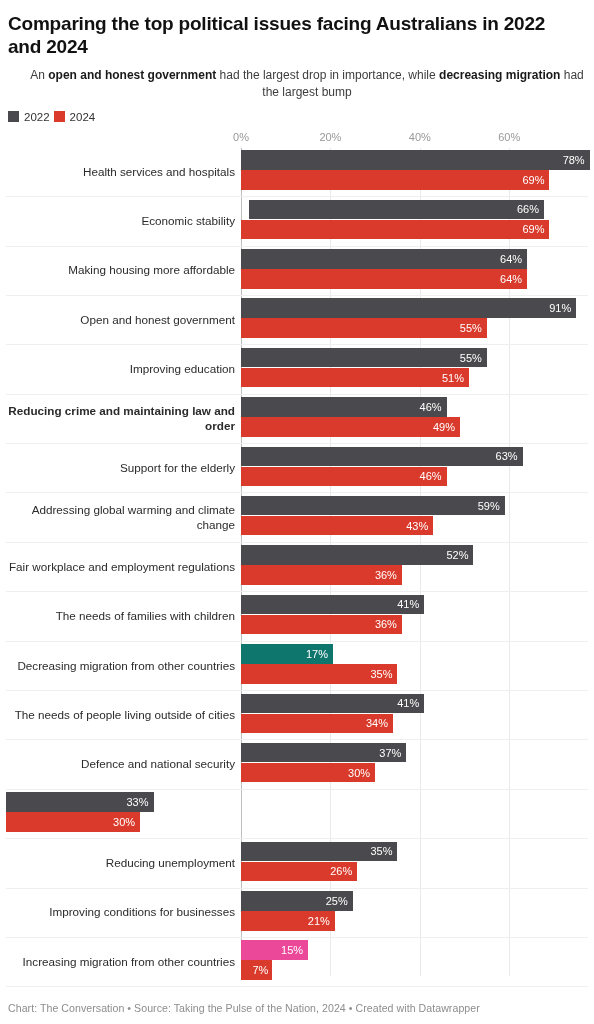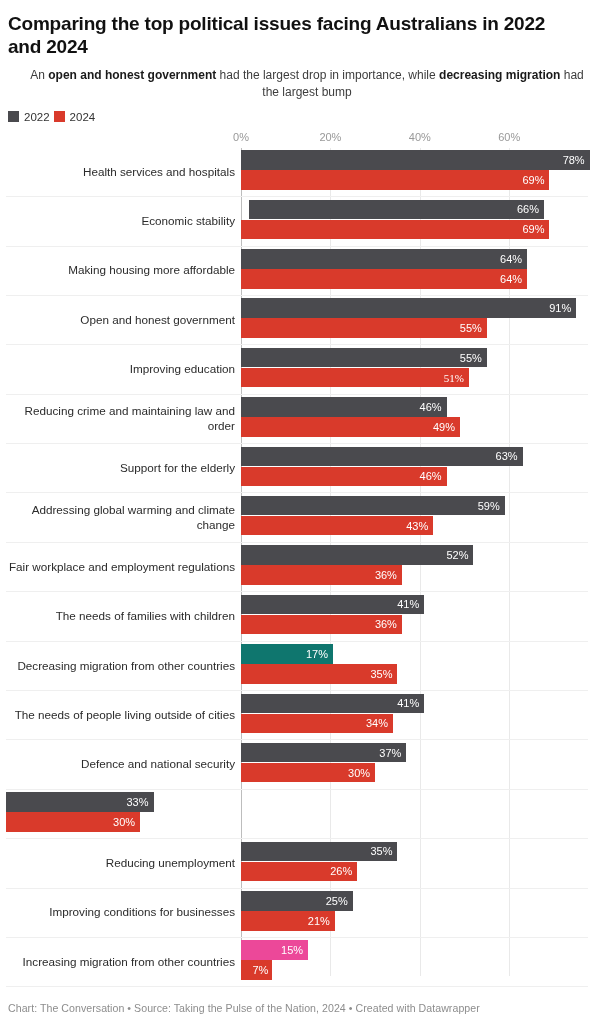--- a/index.html
+++ b/index.html
@@ -247,27 +247,27 @@
               <span class="bar-value">55%</span>
             </div>
           </div>
         </div>
         <div class="row">
           <div class="row-label" style="width: 235px;">Improving education</div>
           <div class="row-bars">
             <div class="bar y2022" style="width: 245.85px; background: rgb(74, 74, 78);">
               <span class="bar-value">55%</span>
             </div>
-            <div class="bar y2024" style="width: 227.97px; background: rgb(217, 58, 43); font-family: Liberation Serif, serif;">
+            <div class="bar y2024" style="width: 227.97px; background: rgb(217, 58, 43);">
               <span class="bar-value">51%</span>
             </div>
           </div>
         </div>
         <div class="row">
-          <div class="row-label" style="width: 235px;">Reducing crime and maintaining law and order</div>
+          <div class="row-label" style="width: 235px; font-weight: bold;">Reducing crime and maintaining law and order</div>
           <div class="row-bars">
             <div class="bar y2022" style="width: 205.62px; background: rgb(74, 74, 78);">
               <span class="bar-value">46%</span>
             </div>
             <div class="bar y2024" style="width: 219.03px; background: rgb(217, 58, 43);">
               <span class="bar-value">49%</span>
             </div>
           </div>
         </div>
         <div class="row">

